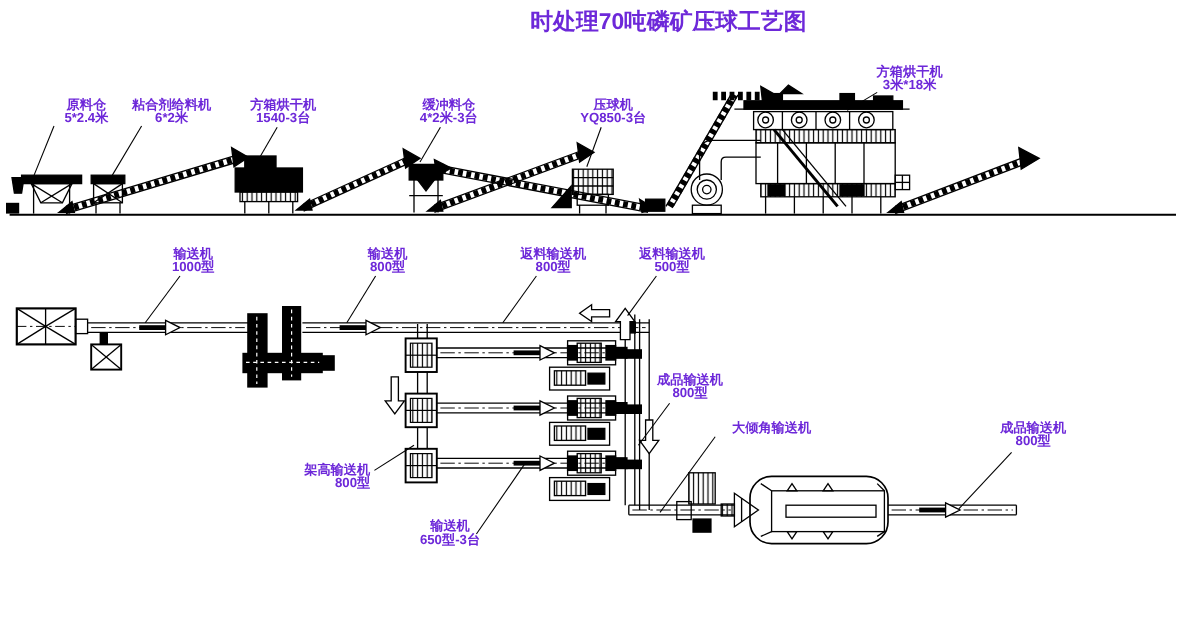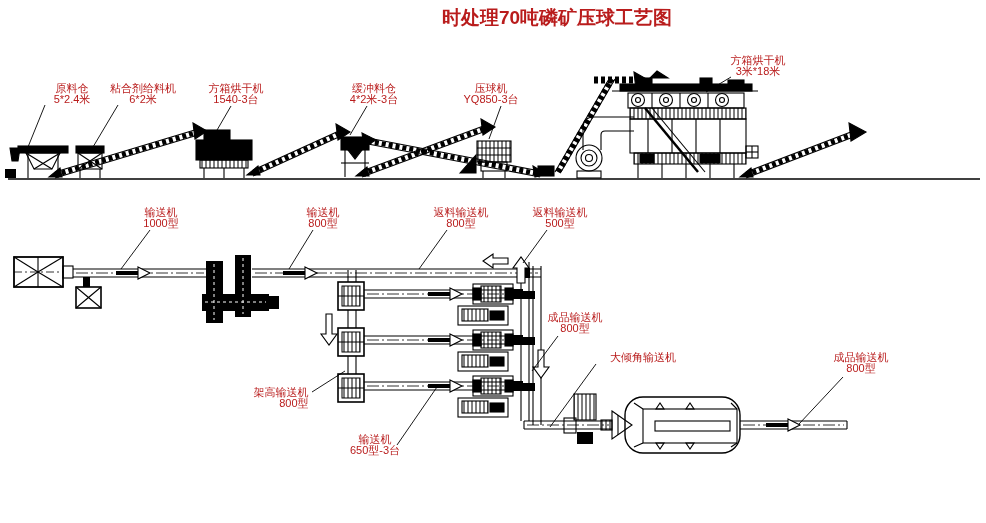--- a/index.html
+++ b/index.html
@@ -1,21 +1,21 @@
 <!DOCTYPE html>
 <html><head>
 <meta charset="utf-8">
 <style>
   html,body{margin:0;padding:0;background:#fff;}
   .stage{position:relative;width:986px;height:523px;background:#ffffff;overflow:hidden;
-         font-family:"Liberation Sans", sans-serif;color:#b91c1c;}
+         font-family:"Liberation Sans", sans-serif;color:#6d28d9;}
   .title{position:absolute;left:557px;top:5px;transform:translateX(-50%);
          font-size:19px;font-weight:bold;white-space:nowrap;}
   .lbl{position:absolute;transform:translateX(-50%);text-align:center;
-       font-size:11px;line-height:11px;font-weight:normal;white-space:nowrap;}
+       font-size:11px;line-height:11px;font-weight:bold;white-space:nowrap;}
   .lbl span{display:block;}
   svg{position:absolute;left:0;top:0;}
 </style>
 </head>
 <body>
 
 <div class="stage">
 
 <svg width="986" height="523" viewBox="0 0 986 523">
   <defs>
@@ -385,21 +385,21 @@
   <span>6*2米</span>
 </div>
 <div class="lbl" style="left:236px;top:83px;">
   <span>方箱烘干机</span>
   <span>1540-3台</span>
 </div>
 <div class="lbl" style="left:374px;top:83px;">
   <span>缓冲料仓</span>
   <span>4*2米-3台</span>
 </div>
-<div class="lbl" style="left:491px;top:83px;">
+<div class="lbl" style="left:511px;top:83px;">
   <span>压球机</span>
   <span>YQ850-3台</span>
 </div>
 <div class="lbl" style="left:758px;top:55px;">
   <span>方箱烘干机</span>
   <span>3米*18米</span>
 </div>
 
 <div class="lbl" style="left:161px;top:207px;">
   <span>输送机</span>

